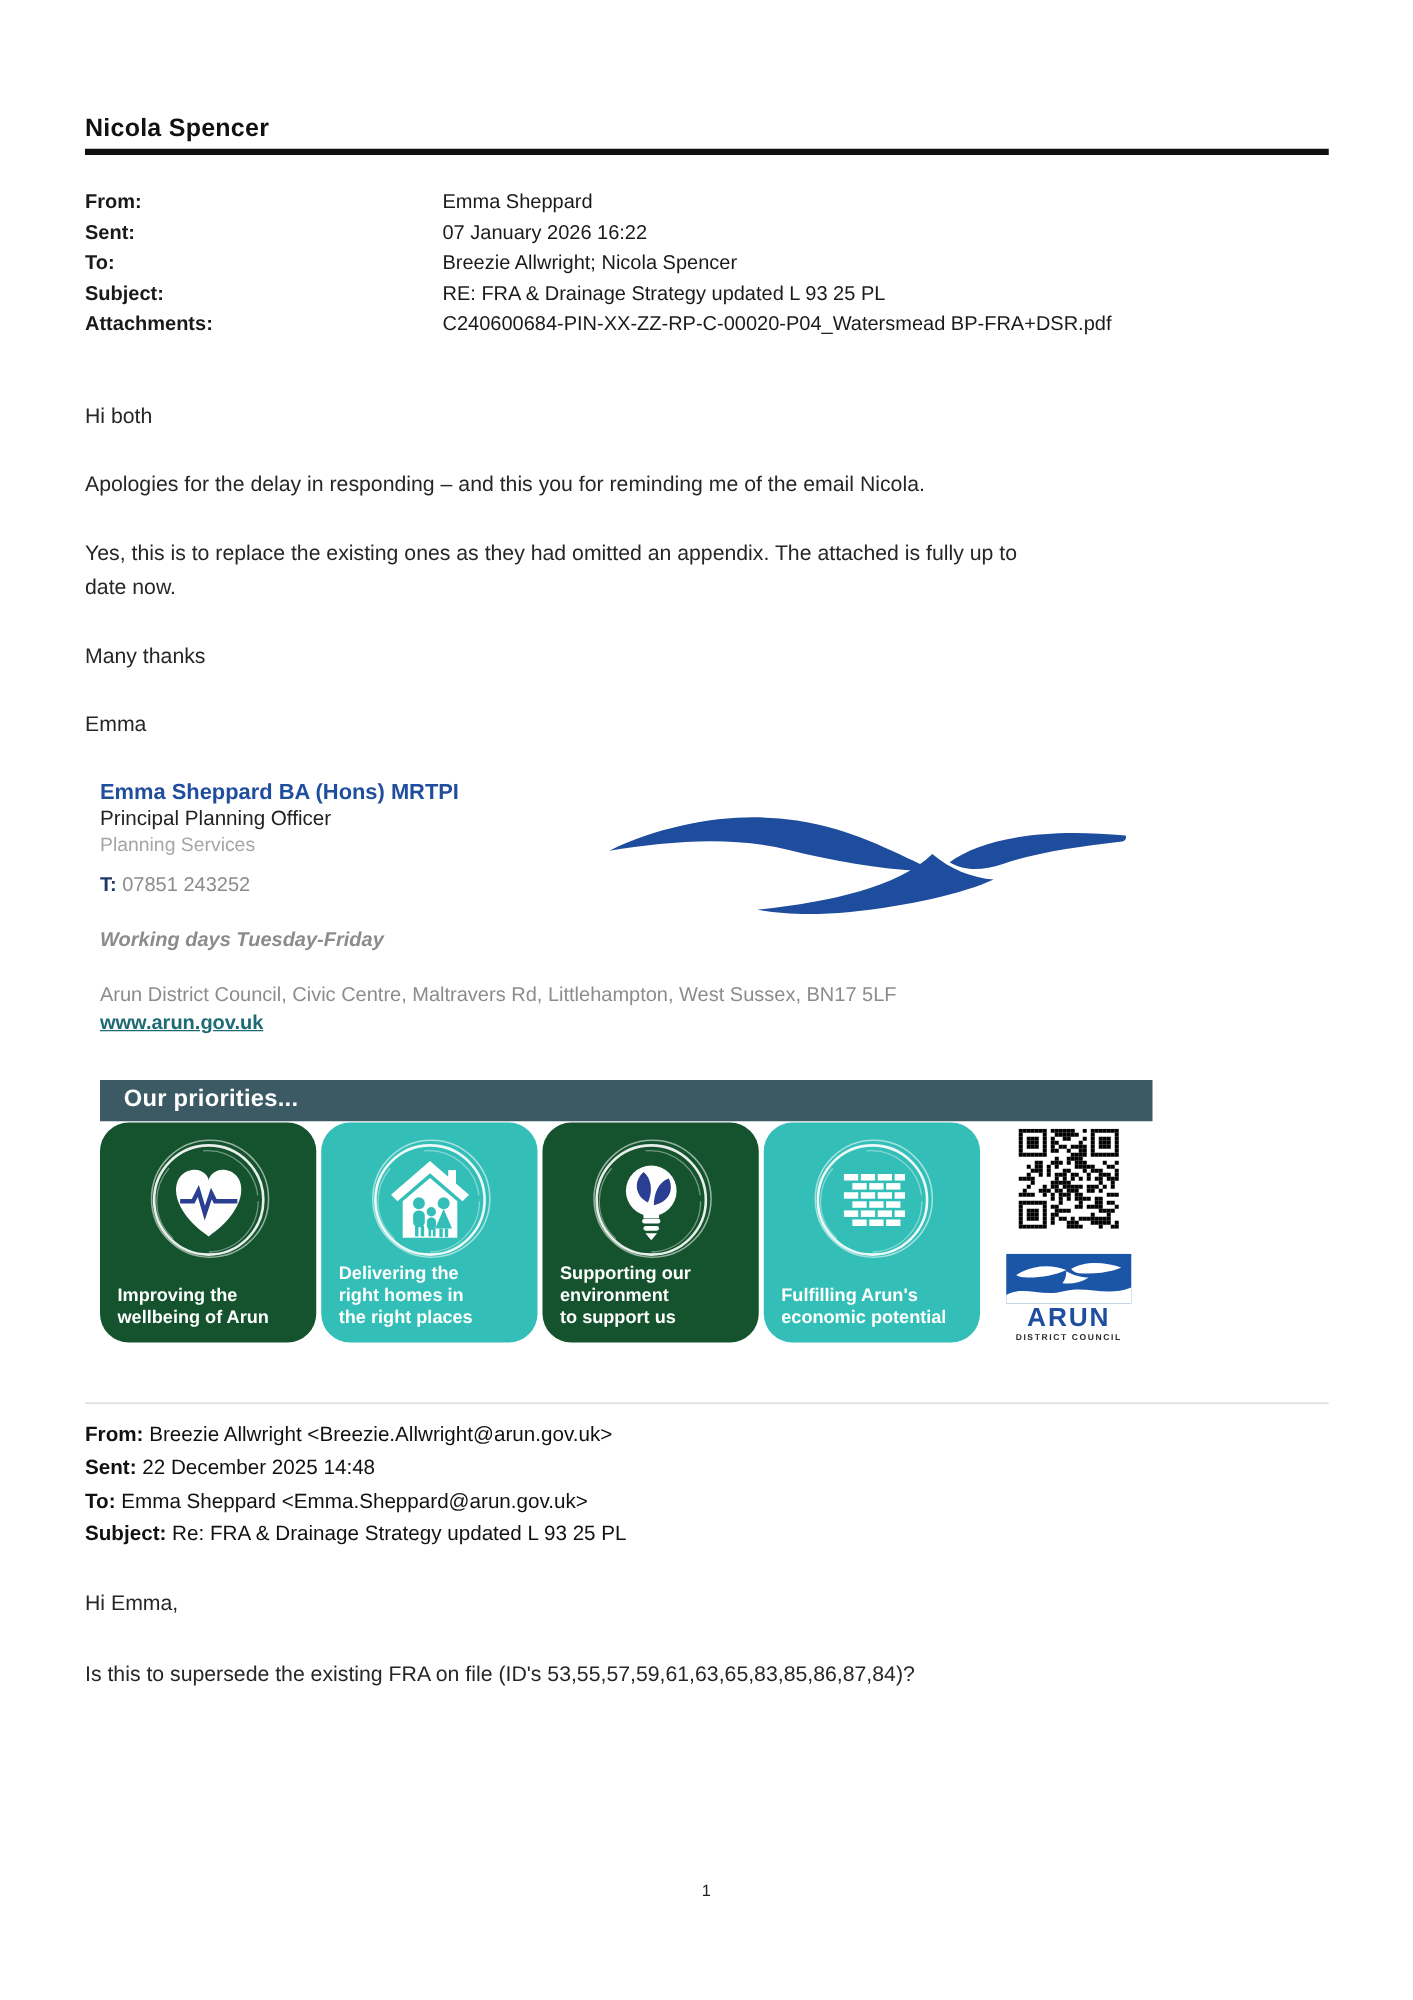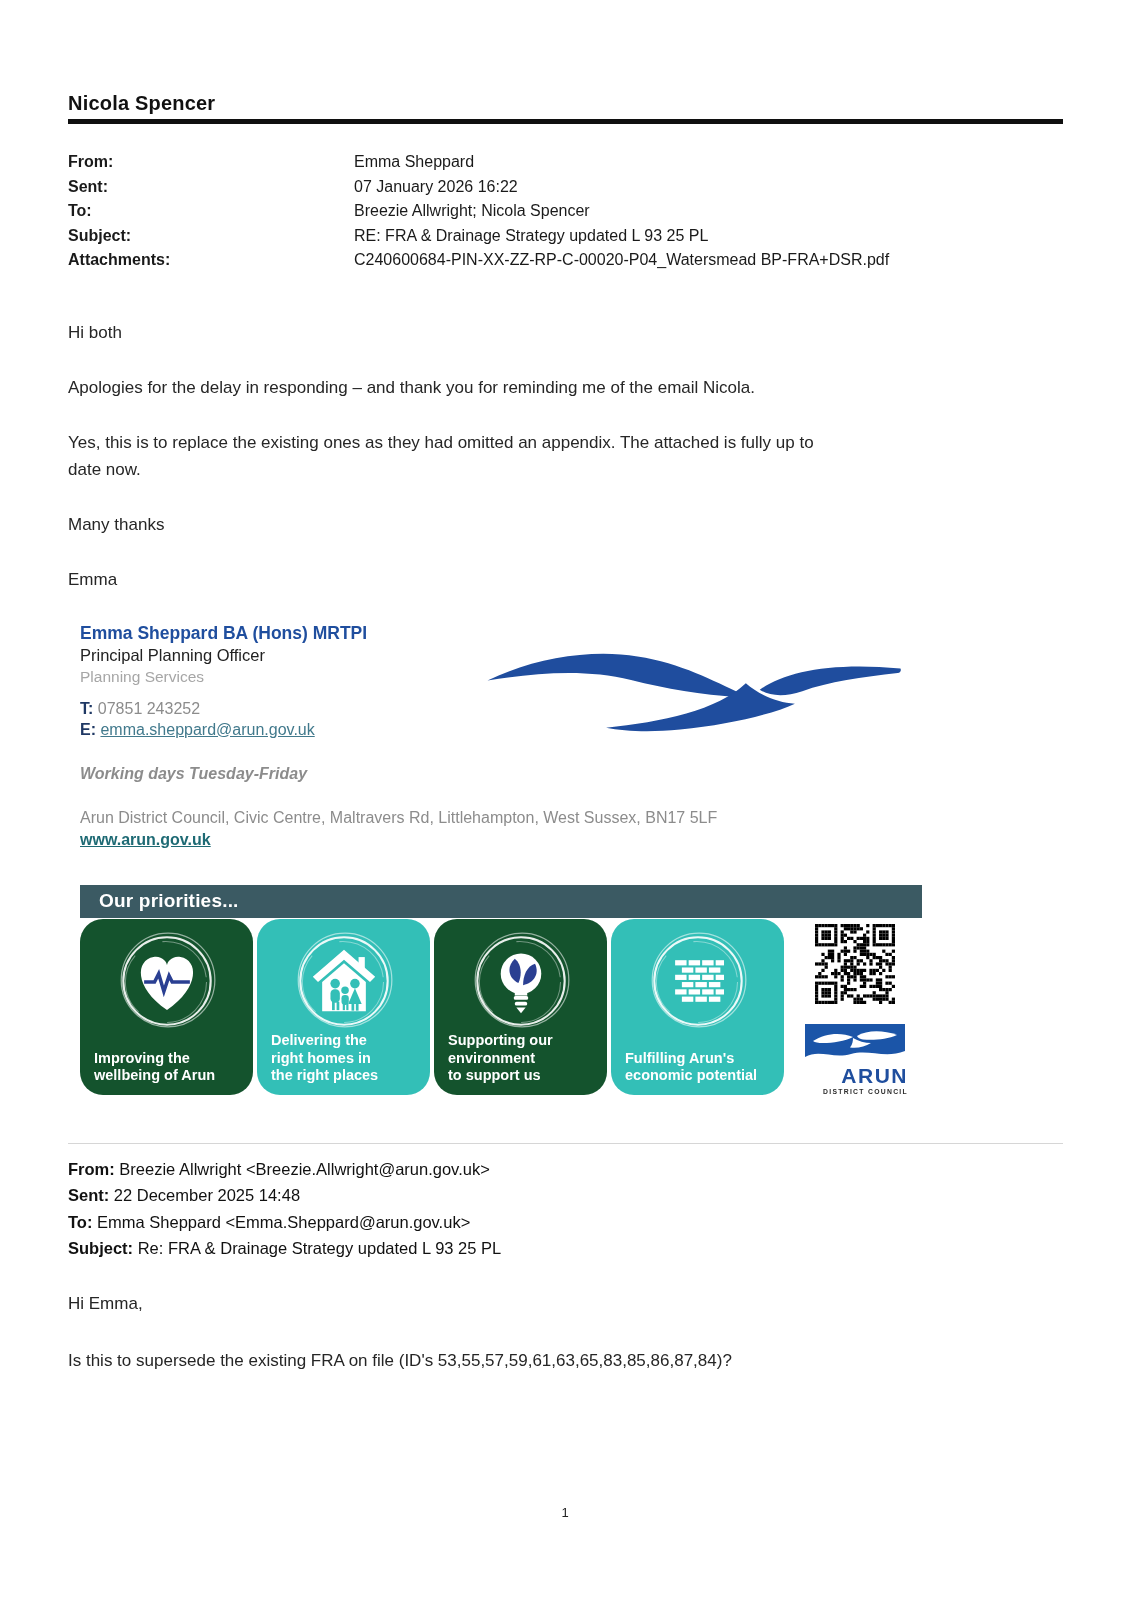--- a/index.html
+++ b/index.html
@@ -42,21 +42,21 @@
   .banner-bar .t { color:#fff; font-weight:bold; font-size:19px; letter-spacing:.2px; }
   .tiles { display:flex; gap:4px; margin-top:1px; height:176px; }
   .tile { flex:1 1 0; position:relative; display:flex; flex-direction:column; align-items:center;border-radius:23px; }
   .tile.blue { background:#14532d; }
   .tile.teal { background:#33BFB7; }
   .tile .icn { margin-top:10px; width:104px; height:104px; }
   .tile .cap { position:absolute; left:14px; bottom:10px; right:6px; color:#fff; font-weight:bold;
                font-size:14.5px; line-height:17.5px; white-space:pre-line; }
   .tile-qr { flex:0 0 134px; background:#fff; display:flex; flex-direction:column; align-items:center; }
   .qr { width:106px; height:106px; margin-top:5px; background:#fff; }
-  .arun-logo { width:106px; margin-top:20px; text-align:right; }
+  .arun-logo { width:106px; margin-top:20px; text-align:center; }
   .arun-logo svg { width:106px; height:40px; display:block; }
   .arun-word { font-size:21px; font-weight:bold; color:#1F4E9E; letter-spacing:1.5px; line-height:21px; margin-top:1px; }
   .arun-sub { font-size:6.8px; font-weight:bold; color:#2b2b2b; letter-spacing:1.3px; margin-top:2px; }
 
   
   .note { margin-top:32px; font-size:16px; line-height:23px; color:#909090; }
   .note b { color:#555; }
   .note span { white-space:pre-line; }
 
   
@@ -95,37 +95,33 @@
       <span class="lbl">Subject:</span>
       <span class="val">RE: FRA &amp; Drainage Strategy updated L 93 25 PL</span>
     </div>
     <div class="hdr-row">
       <span class="lbl">Attachments:</span>
       <span class="val">C240600684-PIN-XX-ZZ-RP-C-00020-P04_Watersmead BP-FRA+DSR.pdf</span>
     </div>
   </div>
 
   <p class="body mt-first">Hi both</p>
-  <p class="body">Apologies for the delay in responding – and thank you for reminding me of the email Nicola.</p>
+  <p class="body">Apologies for the delay in responding – and this you for reminding me of the email Nicola.</p>
   <p class="body">Yes, this is to replace the existing ones as they had omitted an appendix. The attached is fully up to
 date now.</p>
   <p class="body">Many thanks</p>
   <p class="body">Emma</p>
 
   <div class="sig">
     <div class="sig-name">Emma Sheppard BA (Hons) MRTPI</div>
     <div class="sig-role">Principal Planning Officer</div>
     <div class="sig-dept">Planning Services</div>
     <div class="sig-line">
       <span class="k">T:</span>
       <span class="ph">07851 243252</span>
-    </div>
-    <div class="sig-line second">
-      <span class="k">E:</span>
-      <a class="sig-email" href="#">emma.sheppard@arun.gov.uk</a>
     </div>
     <svg class="bird" viewBox="0 0 452 108" xmlns="http://www.w3.org/2000/svg">
       <path fill="#1F4D9E" d="M3,47 C55,22 115,13 165,21 C212,28 248,48 277,61 C280,62.5 278,65.5 274,65 C234,62.5 196,56 158,46.5 C106,33.5 52,39.5 3,47 Z"></path>
       <path fill="#1F4D9E" d="M297,57 C324,37 376,27 449,34 C450,36 449,38.5 446,39 C408,43.5 371,48.5 343,58.5 C323,65.5 307,63.5 297,57 Z"></path>
       <path fill="#1F4D9E" d="M282,50 C297,63 317,71 335,72 C309,84 262,95 211,100 C179,103 151,102 131,98 C191,92 252,79 282,50 Z"></path>
     </svg>
   </div>
 
   <div class="workdays">Working days Tuesday-Friday</div>
 

